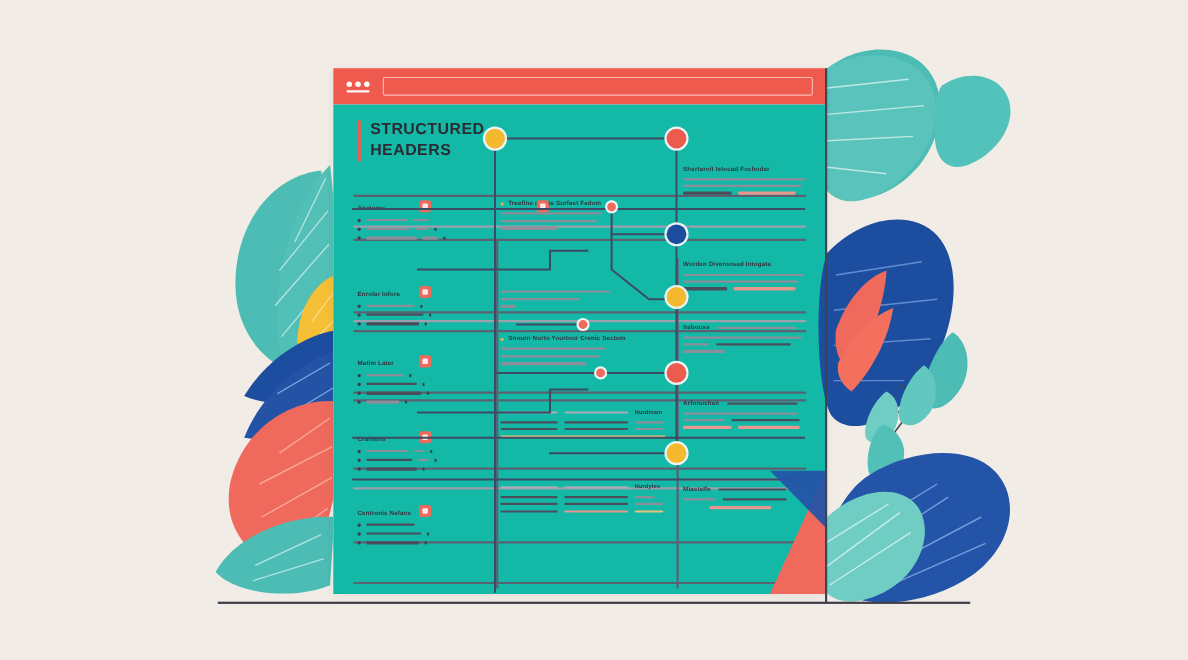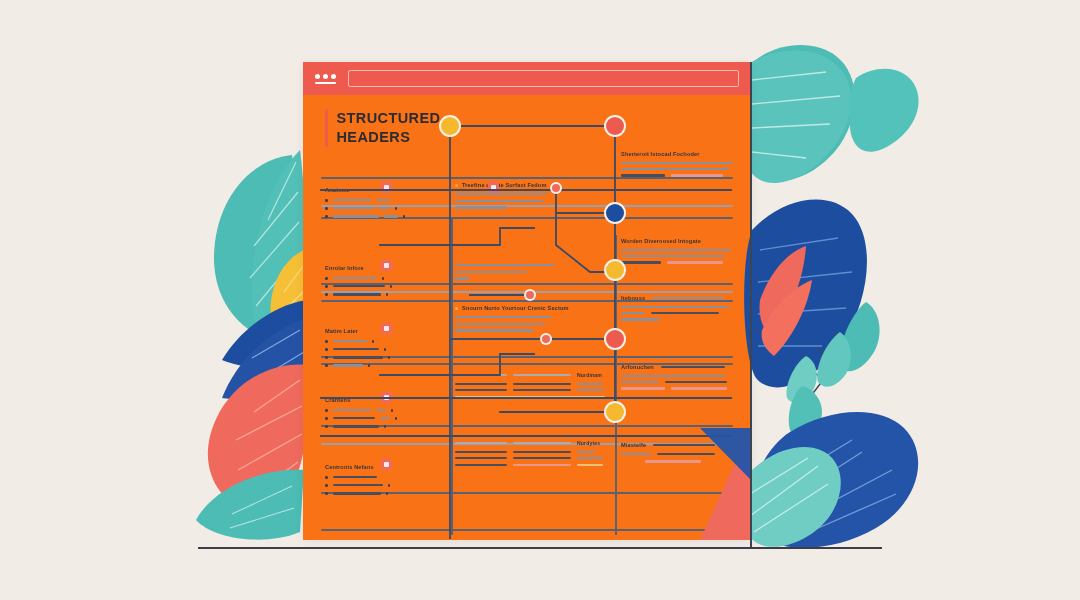--- a/index.html
+++ b/index.html
@@ -28,21 +28,21 @@
   #dots{margin-left:12px;display:flex;flex-direction:column;gap:3px;}
   #dotrow{display:flex;gap:3px;}
   .dot{width:5px;height:5px;border-radius:50%;background:#ffffff;}
   #dotbar{width:21px;height:2px;background:#ffffff;border-radius:1px;}
   #urlbar{
     margin-left:12px;flex:1;margin-right:12px;height:15px;
     border:1.5px solid #f9bab2;border-radius:2px;
   }
   #page{
     position:absolute;left:0;top:33px;width:448px;height:445px;
-    background:#f97316;overflow:hidden;
+    background:#14b8a6;overflow:hidden;
   }
 
   
   #titleblock{position:absolute;left:22px;top:14px;display:flex;gap:9px;}
   #titlebarline{width:2.5px;background:#ef5a4f;border-radius:2px;}
   #titletext{
     font-size:14.5px;font-weight:bold;color:#2b2b33;letter-spacing:.4px;
     line-height:1.32;white-space:pre-line;
   }
 

